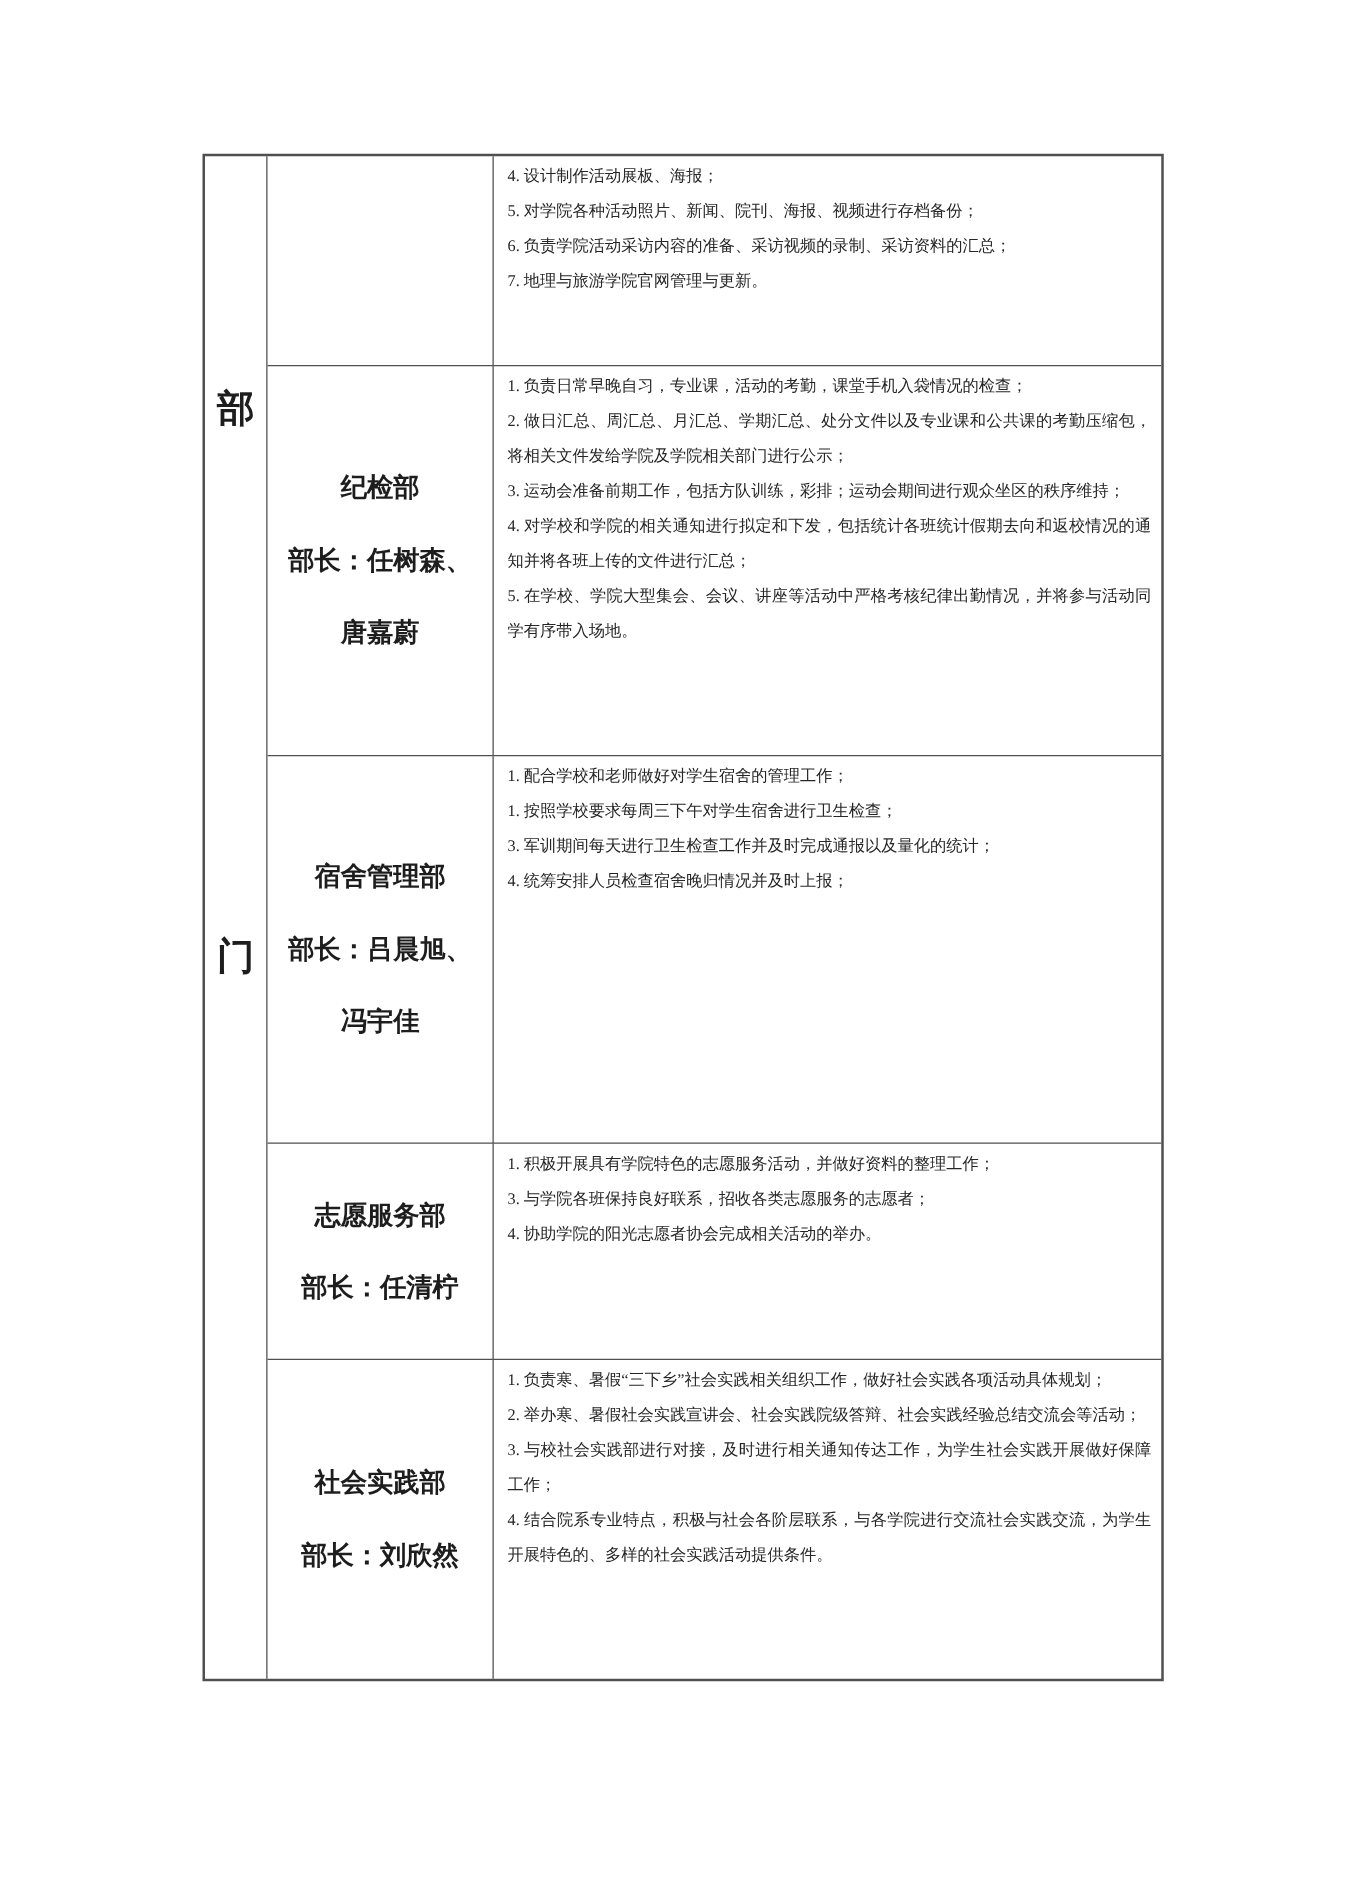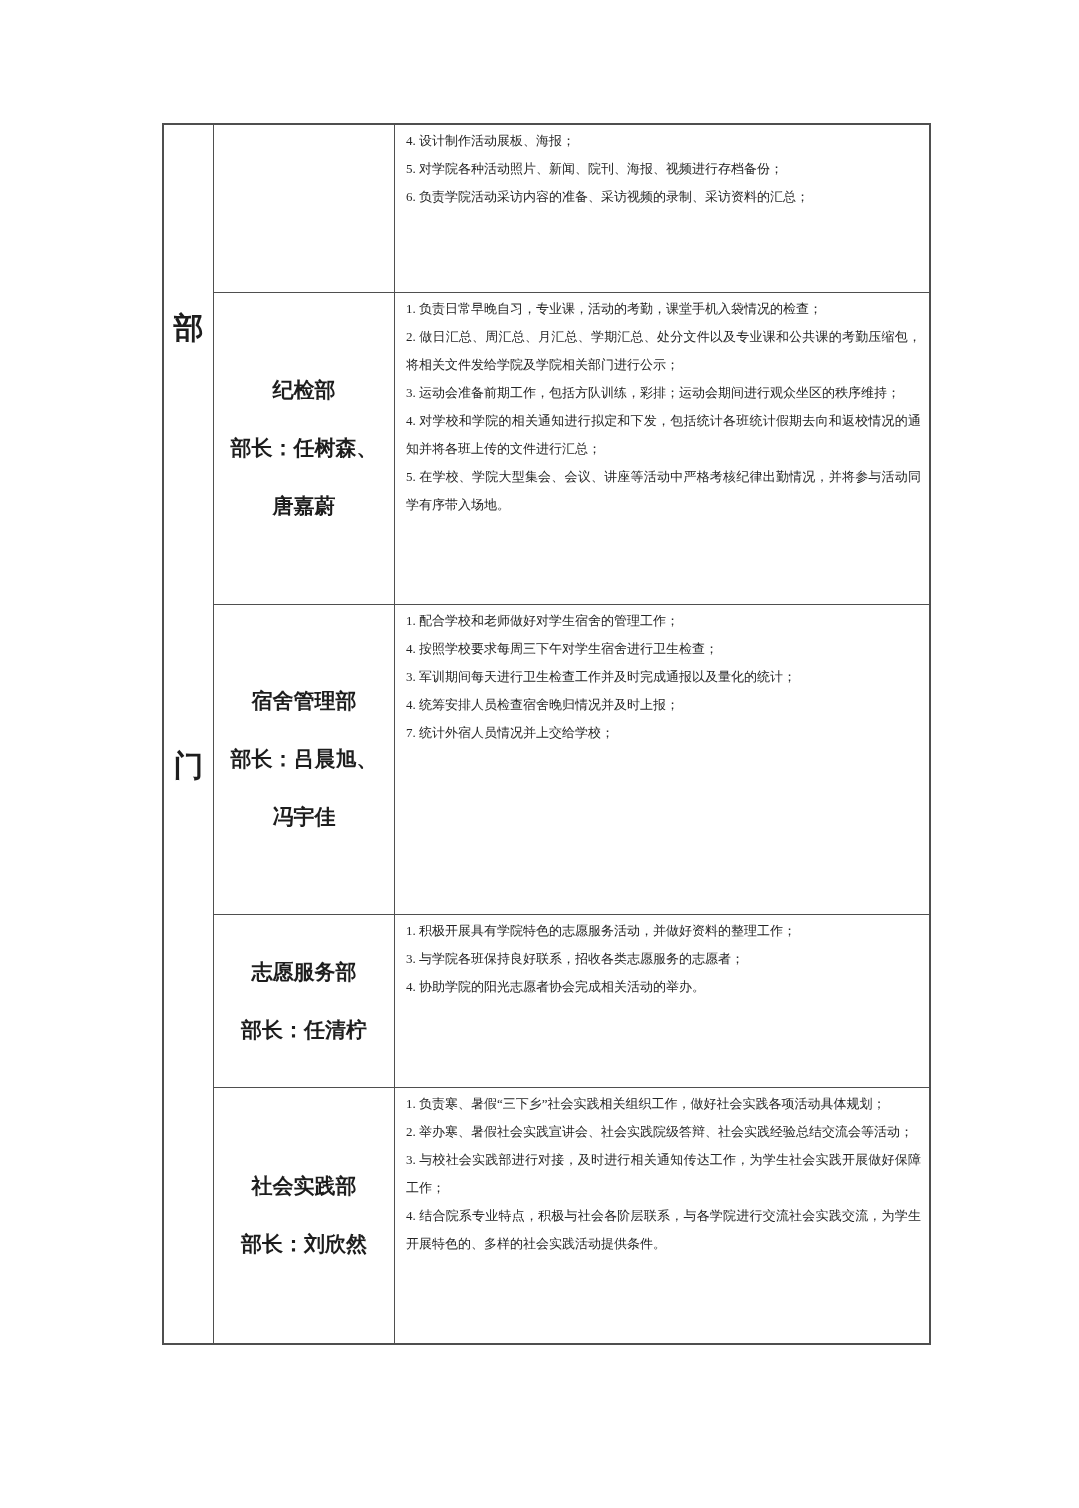--- a/index.html
+++ b/index.html
@@ -81,20 +81,21 @@
     <div class="cell corner">
       <span class="ch ch-top">部</span>
       <span class="ch ch-bottom">门</span>
     </div>
 
     <div class="cell mid"></div>
     <div class="cell duties rr">
       <div class="duty">4. 设计制作活动展板、海报；</div>
       <div class="duty">5. 对学院各种活动照片、新闻、院刊、海报、视频进行存档备份；</div>
       <div class="duty">6. 负责学院活动采访内容的准备、采访视频的录制、采访资料的汇总；</div>
+      <div class="duty">7. 地理与旅游学院官网管理与更新。</div>
     </div>
 
     <div class="cell mid">
       <div>纪检部</div>
       <div>部长：任树森、</div>
       <div>唐嘉蔚</div>
     </div>
     <div class="cell duties rr">
       <div class="duty">1. 负责日常早晚自习，专业课，活动的考勤，课堂手机入袋情况的检查；</div>
       <div class="duty">2. 做日汇总、周汇总、月汇总、学期汇总、处分文件以及专业课和公共课的考勤压缩包，将相关文件发给学院及学院相关部门进行公示；</div>
@@ -103,24 +104,23 @@
       <div class="duty">5. 在学校、学院大型集会、会议、讲座等活动中严格考核纪律出勤情况，并将参与活动同学有序带入场地。</div>
     </div>
 
     <div class="cell mid">
       <div>宿舍管理部</div>
       <div>部长：吕晨旭、</div>
       <div>冯宇佳</div>
     </div>
     <div class="cell duties rr">
       <div class="duty">1. 配合学校和老师做好对学生宿舍的管理工作；</div>
-      <div class="duty">4. 按照学校要求每周三下午对学生宿舍进行卫生检查；</div>
+      <div class="duty">1. 按照学校要求每周三下午对学生宿舍进行卫生检查；</div>
       <div class="duty">3. 军训期间每天进行卫生检查工作并及时完成通报以及量化的统计；</div>
       <div class="duty">4. 统筹安排人员检查宿舍晚归情况并及时上报；</div>
-      <div class="duty">7. 统计外宿人员情况并上交给学校；</div>
     </div>
 
     <div class="cell mid">
       <div>志愿服务部</div>
       <div>部长：任清柠</div>
     </div>
     <div class="cell duties rr">
       <div class="duty">1. 积极开展具有学院特色的志愿服务活动，并做好资料的整理工作；</div>
       <div class="duty">3. 与学院各班保持良好联系，招收各类志愿服务的志愿者；</div>
       <div class="duty">4. 协助学院的阳光志愿者协会完成相关活动的举办。</div>

